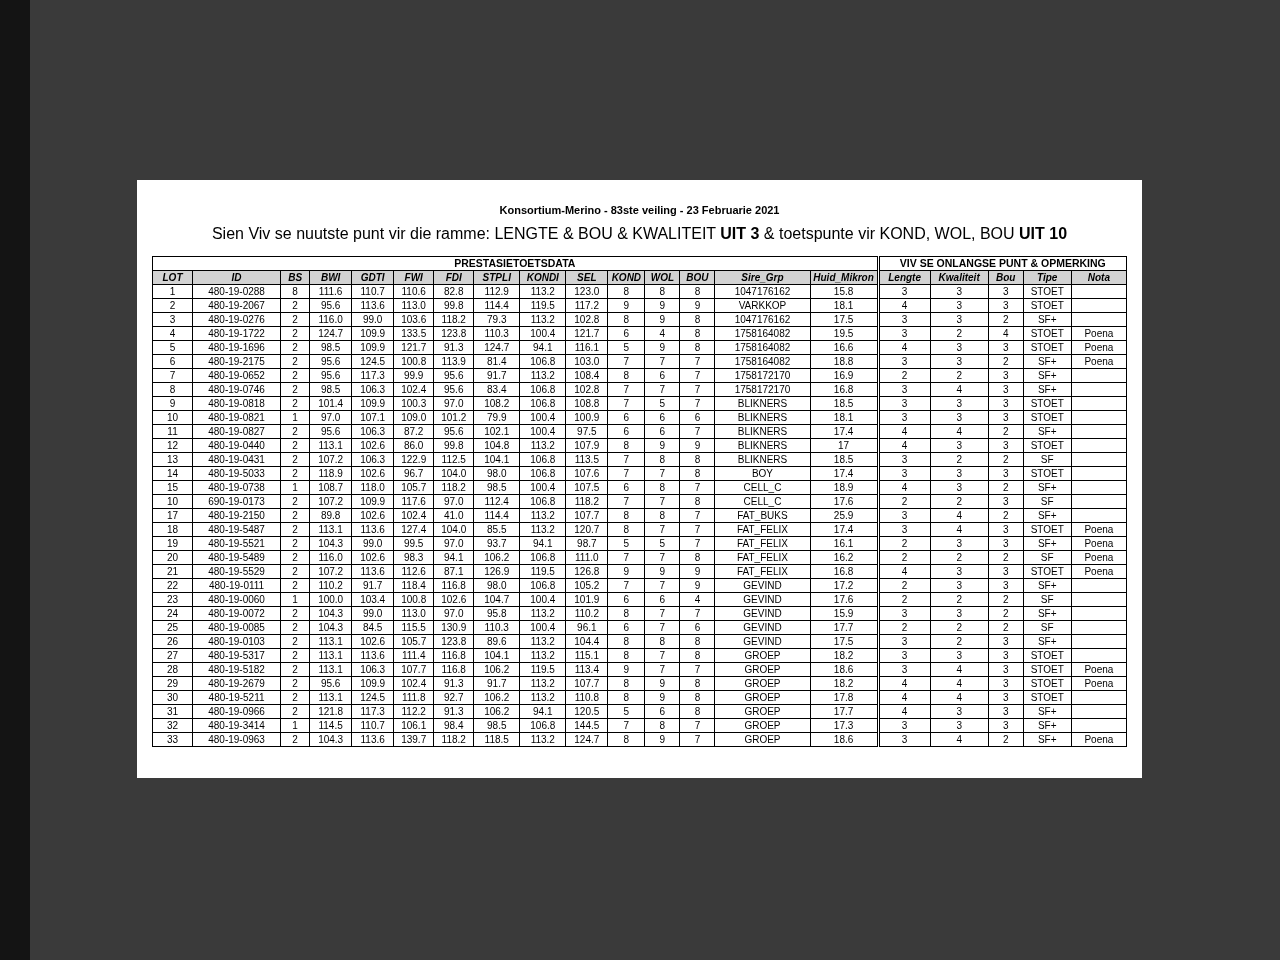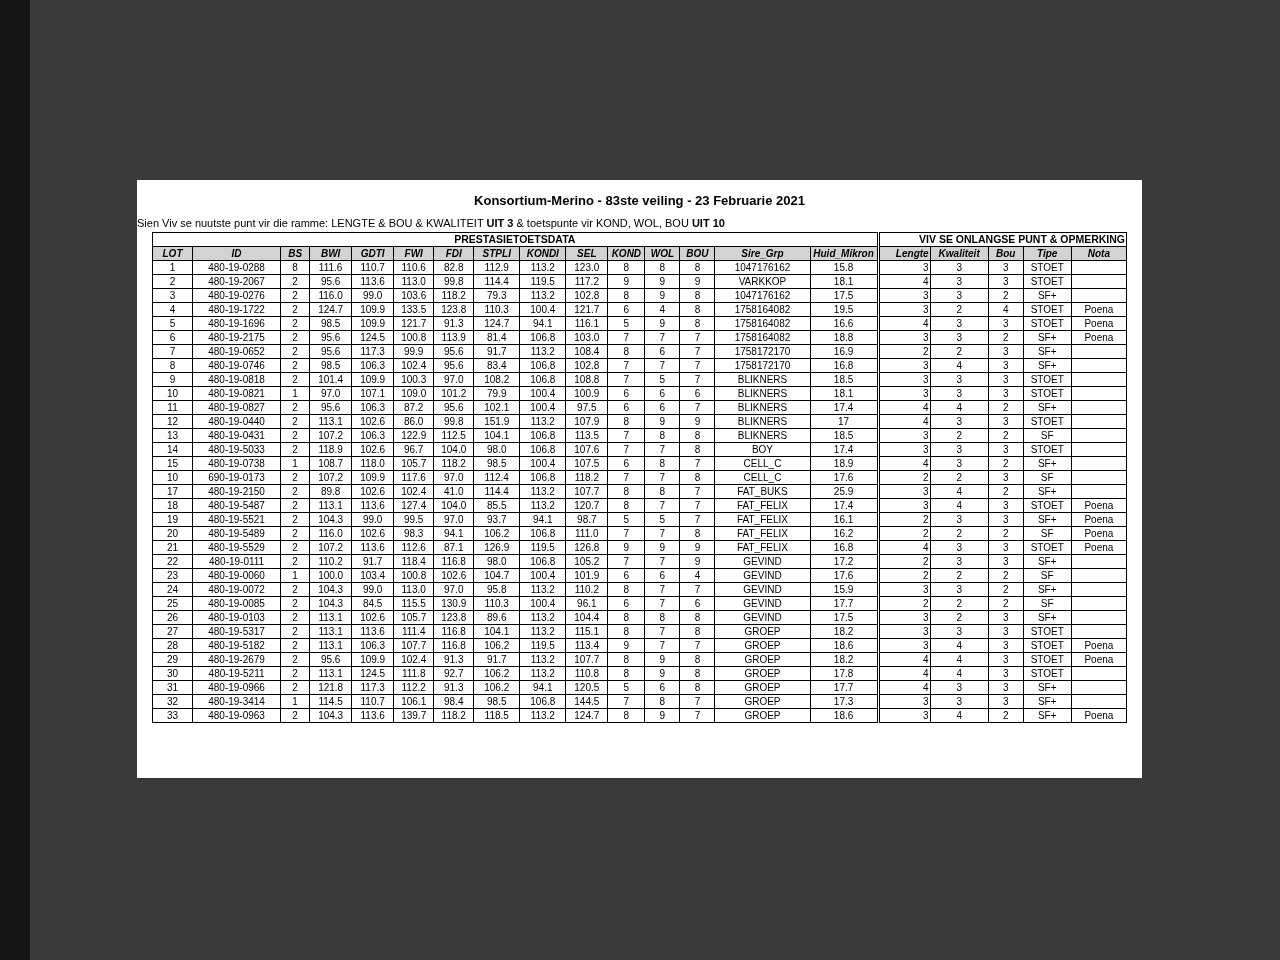--- a/index.html
+++ b/index.html
@@ -18,49 +18,49 @@
   }
   .page {
     position:absolute;
     left:137px; top:180px;
     width:1005px; height:598px;
     background:#ffffff;
   }
   .title {
     text-align:center;
     font-weight:bold;
-    font-size:13px;
-    padding-top:13px;
+    font-size:11px;
+    padding-top:24px;
   }
   .subtitle {
-    text-align:left;
-    font-size:11px;
+    text-align:center;
+    font-size:16px;
     margin-top:9px;
   }
   table {
     border-collapse:collapse;
     table-layout:fixed;
     width:975px;
-    margin:3px auto 0 auto;
+    margin:13px auto 0 auto;
     font-size:10px;
   }
   th, td {
     border:1px solid #000;
     text-align:center;
     padding:1px 1px;
     height:13px;
     line-height:11px;
     overflow:hidden;
     white-space:nowrap;
   }
   thead th { font-weight:bold; }
   tr.group-head th { background:#ffffff; font-size:10.5px; }
   tr.col-head th { background:#d3d3d3;font-style:italic; }
   td { background:#ffffff; }
-  .divider-left { border-left:3px double #000;text-align:right; }
+  .divider-left { border-left:3px double #000; }
   col.c0{width:40px}  col.c1{width:88px}  col.c2{width:29px}  col.c3{width:42px}
   col.c4{width:42px}  col.c5{width:40px}  col.c6{width:40px}  col.c7{width:46px}
   col.c8{width:46px}  col.c9{width:42px}  col.c10{width:37px} col.c11{width:35px}
   col.c12{width:35px} col.c13{width:95px} col.c14{width:68px} col.c15{width:52px}
   col.c16{width:58px} col.c17{width:35px} col.c18{width:48px} col.c19{width:55px}
 </style>
 </head>
 <body>
 
 <div class="viewer">
@@ -363,21 +363,21 @@
             <td></td>
           </tr>
           <tr>
             <td>12</td>
             <td>480-19-0440</td>
             <td>2</td>
             <td>113.1</td>
             <td>102.6</td>
             <td>86.0</td>
             <td>99.8</td>
-            <td>151.9</td>
+            <td>104.8</td>
             <td>113.2</td>
             <td>107.9</td>
             <td>8</td>
             <td>9</td>
             <td>9</td>
             <td>BLIKNERS</td>
             <td>17</td>
             <td class="divider-left">4</td>
             <td>3</td>
             <td>3</td>

